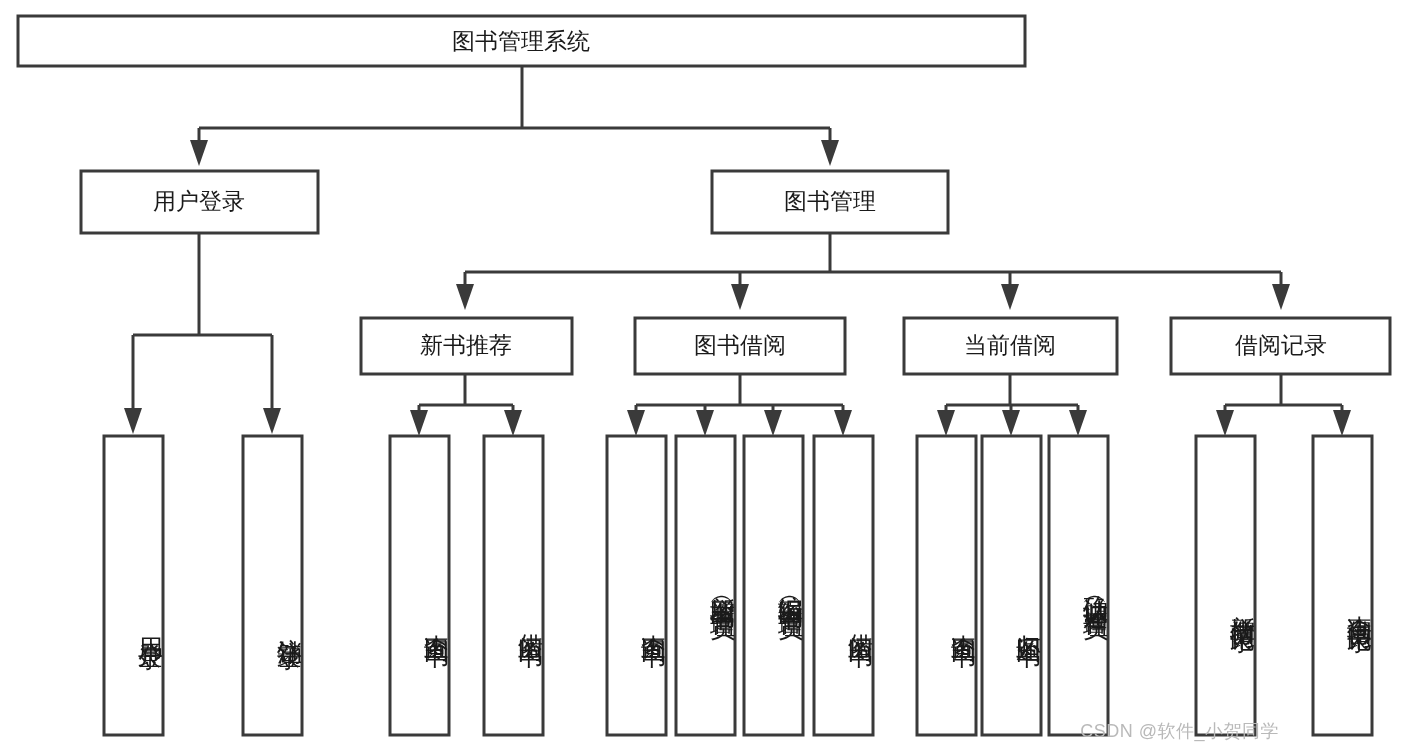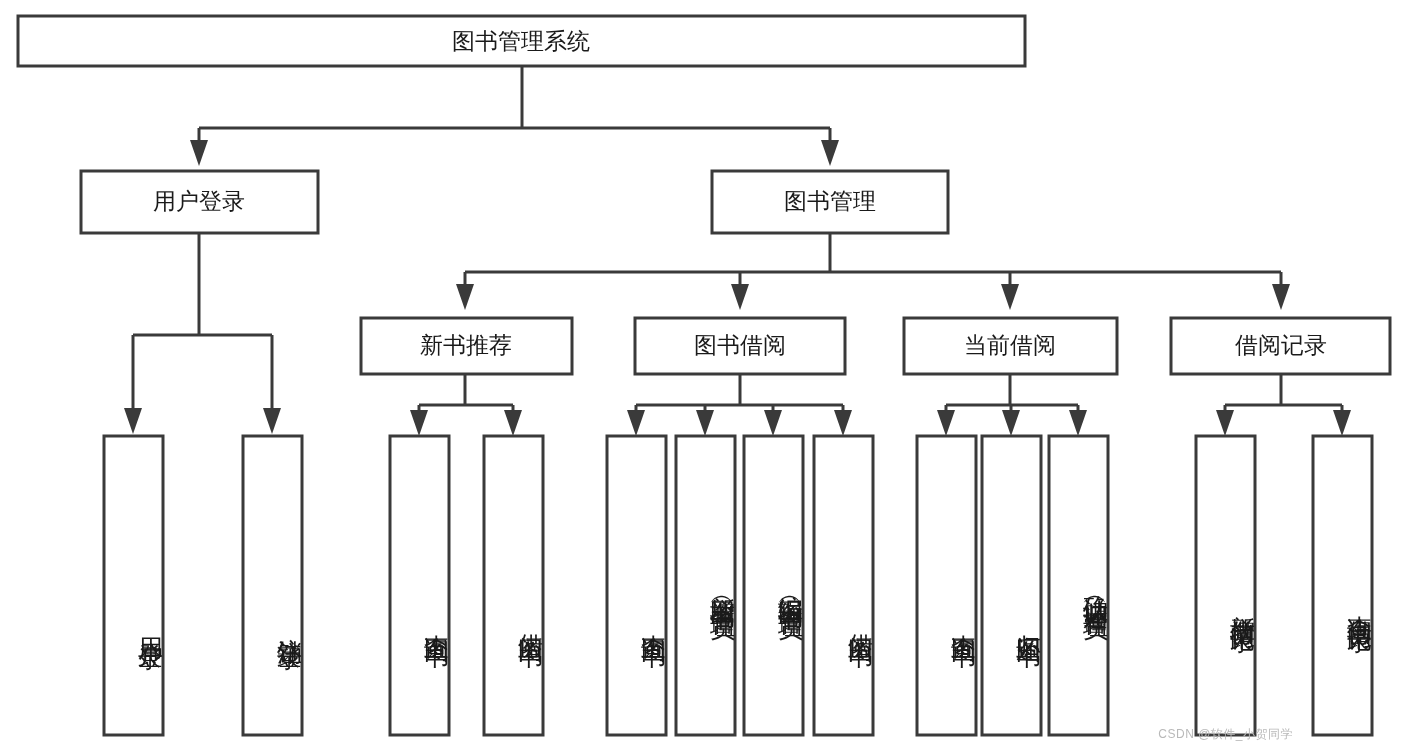--- a/index.html
+++ b/index.html
@@ -59,24 +59,24 @@
     letter-spacing: 3px;
     color: #1a1a1a;
     display: flex;
     align-items: flex-start;
     justify-content: center;
     white-space: nowrap;
     pointer-events: none;
   }
   .watermark {
     position: absolute;
-    right: 8px;
+    right: 22px;
     bottom: 4px;
     font-family: "Liberation Sans", "DejaVu Sans", sans-serif;
-    font-size: 12px;
+    font-size: 18px;
     color: #b9b9b9;
     letter-spacing: 0.5px;
     white-space: nowrap;
   }
 </style>
 </head>
 <body>
 
 <div id="diagram-root">
 

